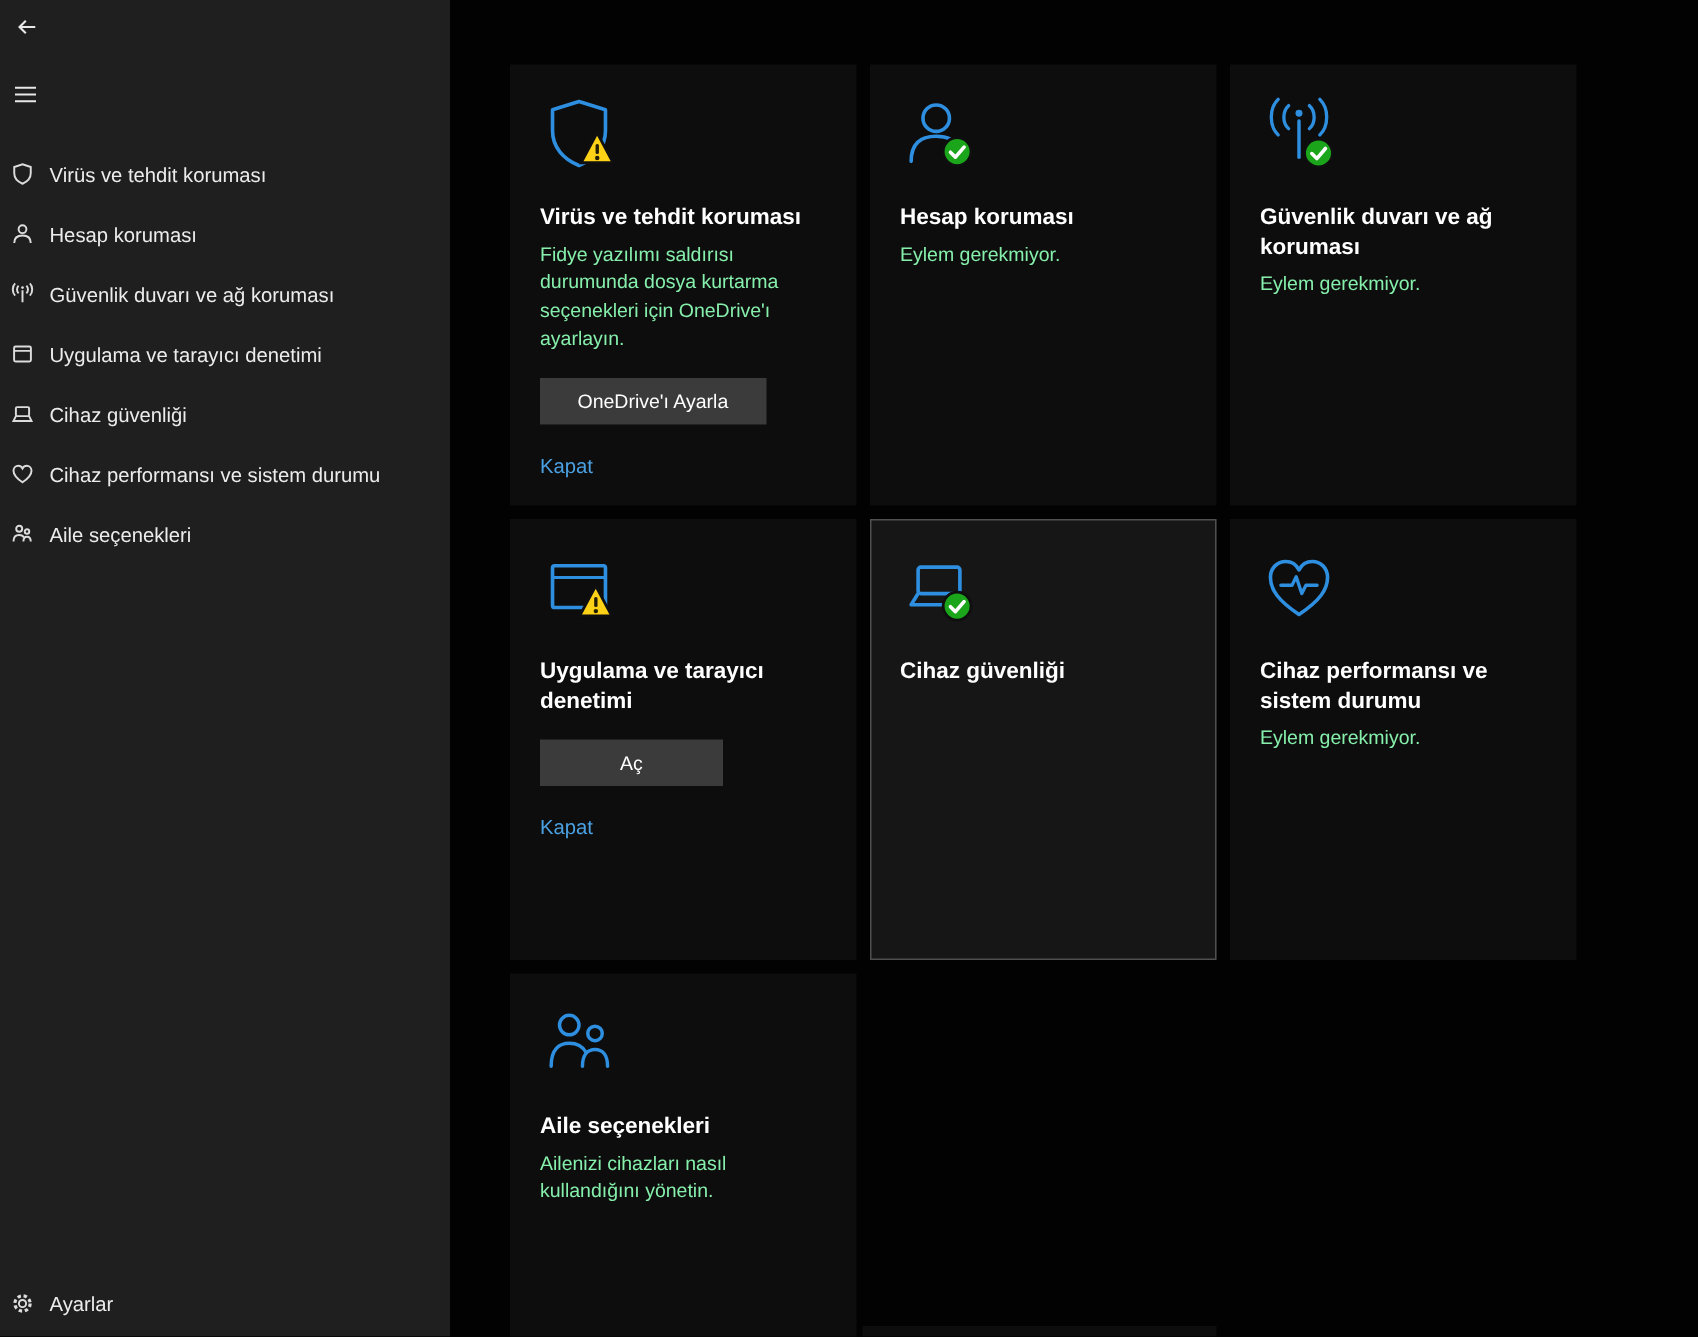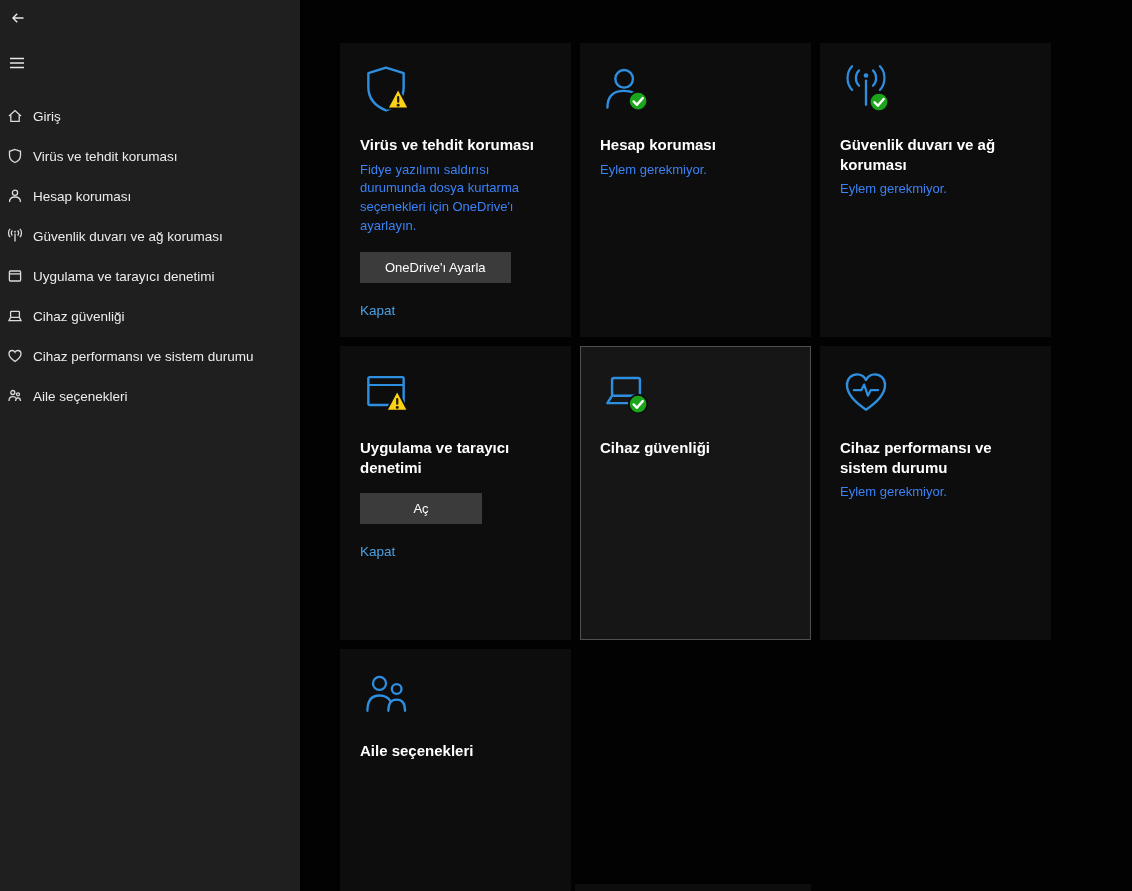--- a/index.html
+++ b/index.html
@@ -49,21 +49,21 @@
     background:var(--tile-bg,#0d0d0d);
     padding:20px;position:relative;cursor:pointer;
   }
   .tile.highlight{
     background:var(--tile-bg-highlight,#161616);
     border:1px solid #4f4f4f;
     padding:19px;
   }
   .tile-icon{width:52px;height:52px;display:block;color:var(--accent-blue,#2e8fe0);margin-bottom:20px;}
   .tile-title{font-size:15px;font-weight:700;color:#ffffff;line-height:1.3;}
-  .tile-desc{font-size:13px;color:#3b82f6;line-height:1.45;margin-top:6px;}
+  .tile-desc{font-size:13px;color:#86efac;line-height:1.45;margin-top:6px;}
   .tile-btn{
     margin-top:16px;display:inline-block;background:#3b3b3b;color:#fff;
     border:0;font-size:13px;padding:8px 25px;min-width:122px;
     font-family:inherit;cursor:pointer;
   }
   .tile-link{
     display:block;width:max-content;margin-top:20px;
     color:var(--link-blue,#4ba0e1);font-size:13.5px;text-decoration:none;cursor:pointer;
   }
   .tile-fragment{
@@ -85,26 +85,20 @@
   </button>
 
   <button class="icon-btn hamburger-btn">
     <svg width="18" height="18" viewBox="0 0 18 18" stroke="currentColor" stroke-width="1.4">
       <path d="M2 4.5 H16 M2 9 H16 M2 13.5 H16"></path>
     </svg>
   </button>
 
   <div class="nav">
 
-    <div class="side-item">
-      <svg viewBox="0 0 16 16" fill="none" stroke="currentColor" stroke-width="1.3">
-        <path d="M2 8 L8 2.6 L14 8 M3.8 7 V13.4 H12.2 V7"></path>
-      </svg>
-      <span class="side-label">Giriş</span>
-    </div>
 
     <div class="side-item">
       <svg viewBox="0 0 16 16" fill="none" stroke="currentColor" stroke-width="1.3">
         <path d="M8 1.5 L13.5 3.3 V7.5 C13.5 11 11 13.2 8 14.5 C5 13.2 2.5 11 2.5 7.5 V3.3 Z"></path>
       </svg>
       <span class="side-label">Virüs ve tehdit koruması</span>
     </div>
 
     <div class="side-item">
       <svg viewBox="0 0 16 16" fill="none" stroke="currentColor" stroke-width="1.3">
@@ -150,20 +144,27 @@
       <svg viewBox="0 0 16 16" fill="none" stroke="currentColor" stroke-width="1.3">
         <circle cx="5.8" cy="4.5" r="2"></circle>
         <path d="M2 13 C2 9.8 3.8 8.7 5.8 8.7 C7.2 8.7 8.4 9.2 9 10.3"></path>
         <circle cx="11" cy="6.3" r="1.5"></circle>
         <path d="M8.6 13 C8.6 10.8 9.7 9.8 11 9.8 C12.3 9.8 13.5 10.8 13.5 13"></path>
       </svg>
       <span class="side-label">Aile seçenekleri</span>
     </div>
   </div>
 
+  <div class="side-item settings-item">
+    <svg viewBox="0 0 16 16" fill="none" stroke="currentColor" stroke-width="1.3">
+      <circle cx="8" cy="8" r="2.4"></circle>
+      <circle cx="8" cy="8" r="5.1" stroke-width="2.1" stroke-dasharray="2.3 1.8"></circle>
+    </svg>
+    <span class="side-label">Ayarlar</span>
+  </div>
 </nav>
 
 <main class="tiles">
 
   <article class="tile">
     <svg class="tile-icon" viewBox="0 0 56 56" fill="none">
       <path d="M28 5 L47 11 V26 C47 38 39 46.5 28 51 C17 46.5 9 38 9 26 V11 Z" stroke="currentColor" stroke-width="2.6" stroke-linejoin="round"></path>
       <g>
         <path class="badge-ring" d="M41 27.5 L52.5 49 H29.5 Z" fill="var(--warn-yellow)"></path>
         <rect class="excl" x="39.9" y="35.5" width="2.4" height="7.2" rx="1.1"></rect>
@@ -240,16 +241,17 @@
   </article>
 
   <article class="tile">
     <svg class="tile-icon" viewBox="0 0 56 56" fill="none">
       <circle cx="21" cy="15.5" r="7" stroke="currentColor" stroke-width="2.5"></circle>
       <path d="M8 45 C8 32.5 14 28.5 21 28.5 C26 28.5 30.5 30.5 33 35" stroke="currentColor" stroke-width="2.5" stroke-linecap="round"></path>
       <circle cx="39.5" cy="21.5" r="5.2" stroke="currentColor" stroke-width="2.5"></circle>
       <path d="M30.5 45 C30.5 36.5 34.5 33 39.5 33 C44.5 33 48.5 36.5 48.5 45" stroke="currentColor" stroke-width="2.5" stroke-linecap="round"></path>
     </svg>
     <div class="tile-title">Aile seçenekleri</div>
+    <div class="tile-desc">Ailenizi cihazları nasıl kullandığını yönetin.</div>
   </article>
 </main>
 
 <div class="tile-fragment"></div>
 
 </body></html>

